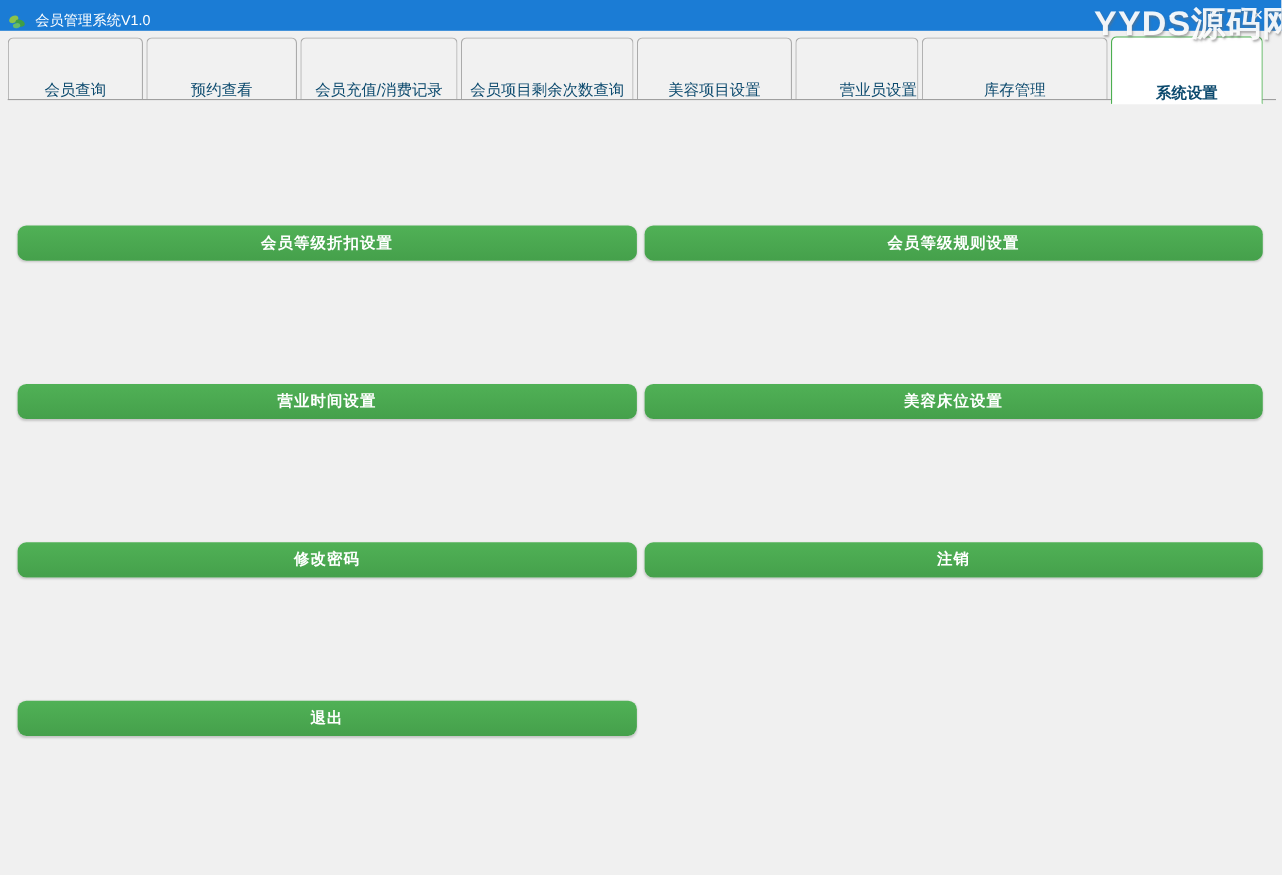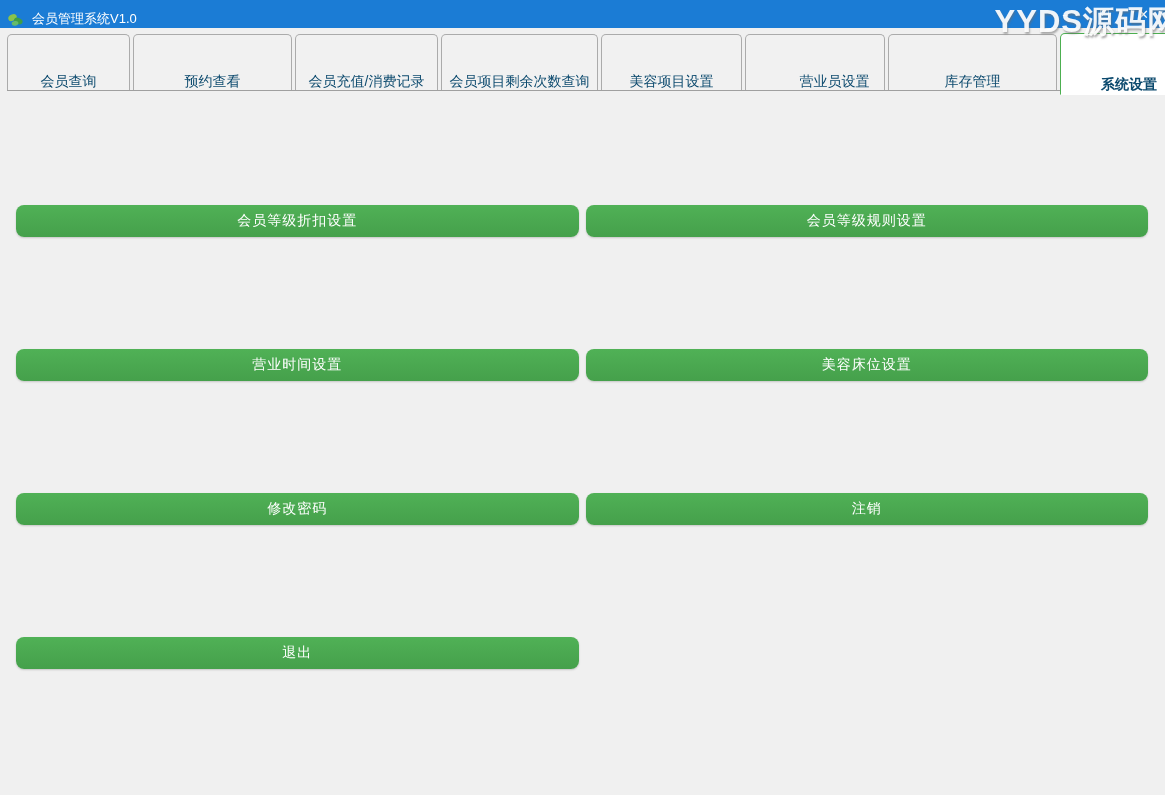--- a/index.html
+++ b/index.html
@@ -66,25 +66,25 @@
     border:1px solid #ababab;
     border-bottom:none;
     border-radius:5px 5px 0 0;
     background:#f1f1f1;
     display:flex; align-items:flex-end; justify-content:center;
     font-size:14px; color:#0c4a6e;
     cursor:pointer;
     flex:0 0 auto;
   }
   .tab:nth-child(1){ width:123px; }
-  .tab:nth-child(2){ width:159px; }
+  .tab:nth-child(2){ width:137px; }
   .tab:nth-child(3){ width:143px; }
   .tab:nth-child(4){ width:157px; }
   .tab:nth-child(5){ width:141px; }
-  .tab:nth-child(6){ width:140px;padding-left:39px; }
+  .tab:nth-child(6){ width:112px;padding-left:39px; }
   .tab:nth-child(7){ width:169px; }
   .tab:nth-child(8){ width:138px; }
   .tab.active {
     background:#ffffff;
     border:1px solid #4caf50;
     border-bottom:1px solid #ffffff;
     border-radius:5px 5px 0 0;
     height:62px;
     margin-bottom:-4px;
     position:relative;
@@ -101,21 +101,21 @@
     row-gap:112px;
   }
   .green-btn {
     height:32px;
     border:none;
     border-radius:8px;
     background:linear-gradient(180deg,#50b156 0%,#45a04b 100%);
     box-shadow:0 1px 2px rgba(0,0,0,0.18);
     color:#ffffff;
     font-size:14px;
-    font-weight:normal;
+    font-weight:bold;
     letter-spacing:1px;
     font-family:inherit;
     cursor:pointer;
   }
 </style>
 </head>
 <body>
 
 <div class="titlebar">
   <span class="app-icon">

